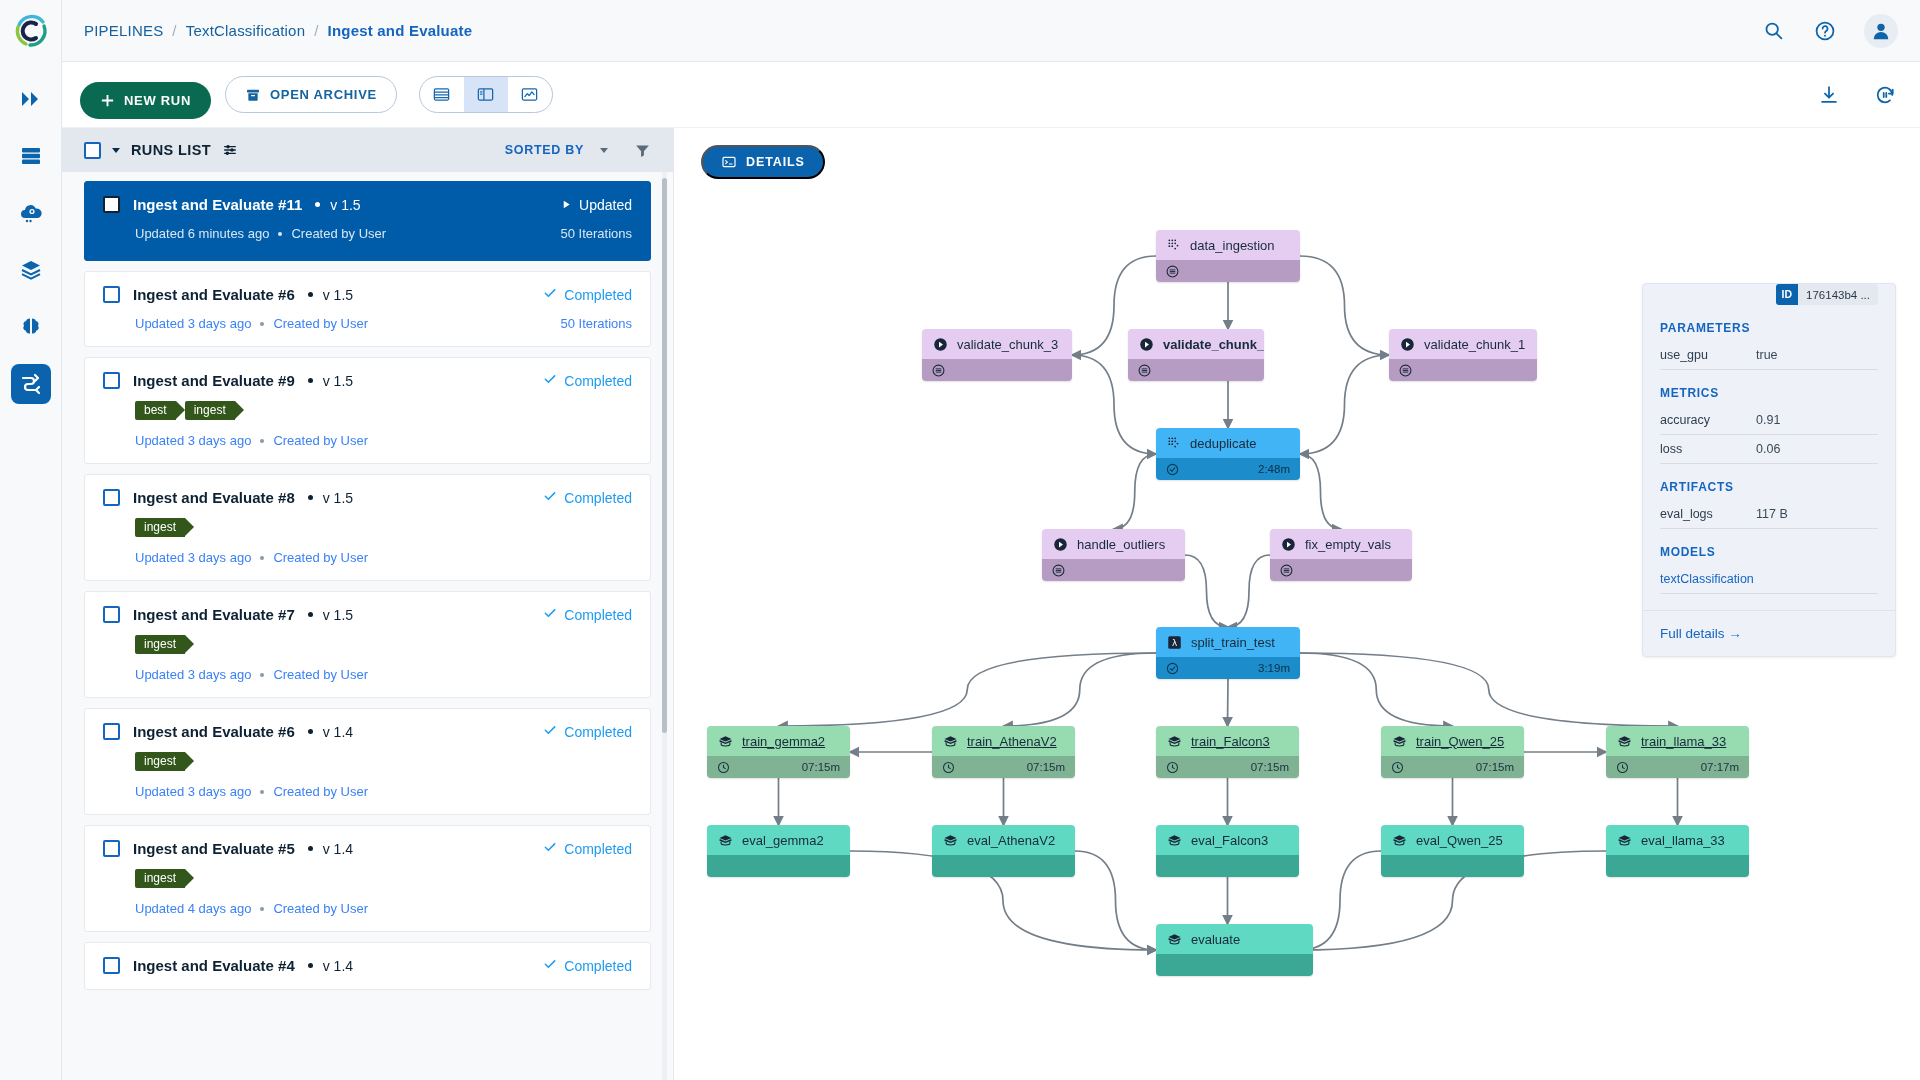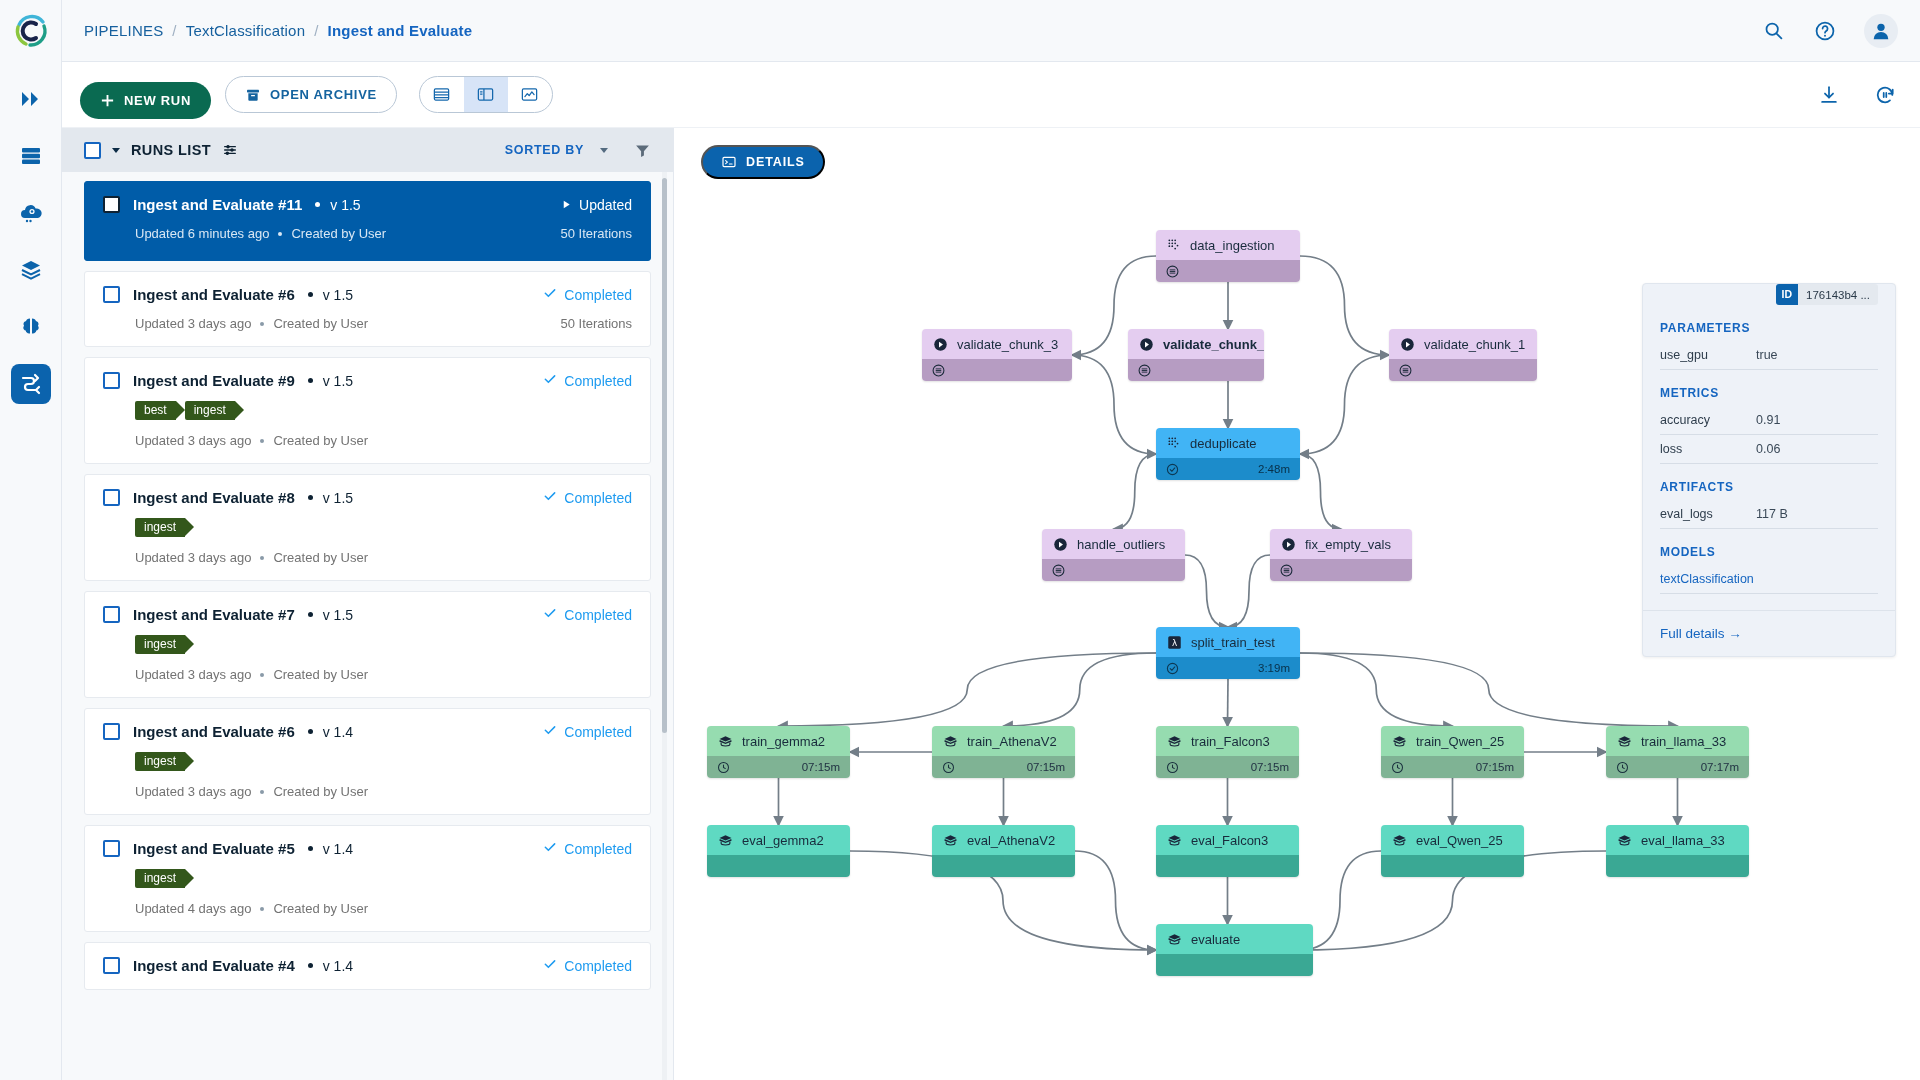--- a/index.html
+++ b/index.html
@@ -114,21 +114,21 @@
   .tags { margin-top:12px; display:flex; gap:9px; padding-left:32px; }
   .tag {
     background:#33571b;color:#fff;font-size:12px;height:19px;line-height:19px;
     padding:0 9px 0 9px; position:relative; border-radius:2px 0 0 2px;
   }
   .tag::after {
     content:""; position:absolute; right:-9px; top:0;
     border-top:9.5px solid transparent;border-bottom:9.5px solid transparent;
     border-left:9px solid #33571b;
   }
-  .run-row2 { margin-top:13px; display:flex; align-items:center; padding-left:32px; font-size:13px; color:#737373; }
+  .run-row2 { margin-top:13px; display:flex; align-items:center; padding-left:32px; font-size:13px; color:#3b82f6; }
   .run-card.sel .run-row2 { color:#d8e7f4; }
   .run-meta-dot { width:4px;height:4px;border-radius:50%;background:#8a9aa8;display:inline-block;margin:0 9px; }
   .run-card.sel .run-meta-dot { background:#d8e7f4; }
   .run-iters { margin-left:auto; font-size:13px; }
   .scrollbar {
     position:absolute; right:6px; top:6px; width:5px; height:555px;
     background:#b7c0c9; border-radius:3px;
   }
   .scroll-track { position:absolute; right:6px; top:0; width:5px; height:100%; background:#eef1f4; }
 
@@ -141,21 +141,21 @@
   }
   .graph { position:absolute; inset:0; }
   .node { position:absolute; border-radius:4px; overflow:hidden; box-shadow:0 1px 2px rgba(0,0,0,.12); }
   .node-head { height:30px; display:flex; align-items:center; gap:9px; padding:0 11px; font-size:13px; color:#182b3c; }
   .node-foot { height:22px; display:flex; align-items:center; padding:0 10px; font-size:11.5px; color:#213243; }
   .node-foot .time { margin-left:auto; }
   .n-purple .node-head { background:#e4cdf0; }
   .n-purple .node-foot { background:#b69cc2; }
   .n-blue .node-head { background:#41b4f5; }
   .n-blue .node-foot { background:#1c8ccb; color:#083049; }
-  .n-green .node-head { background:#96dcb0; }
+  .n-green .node-head { background:#96dcb0;text-decoration:underline; }
   .n-green .node-foot { background:#7fb394; }
   .n-teal .node-head { background:#5fd9c2; }
   .n-teal .node-foot { background:#3aa894; }
   .node svg { flex:0 0 auto; display:block; }
 
   
   .rpanel {
     position:absolute; right:24px; top:155px; width:254px;
     background:#eef2f8; border:1px solid #e0e6ee; border-radius:4px;
     box-shadow:0 1px 3px rgba(0,0,0,.07);

